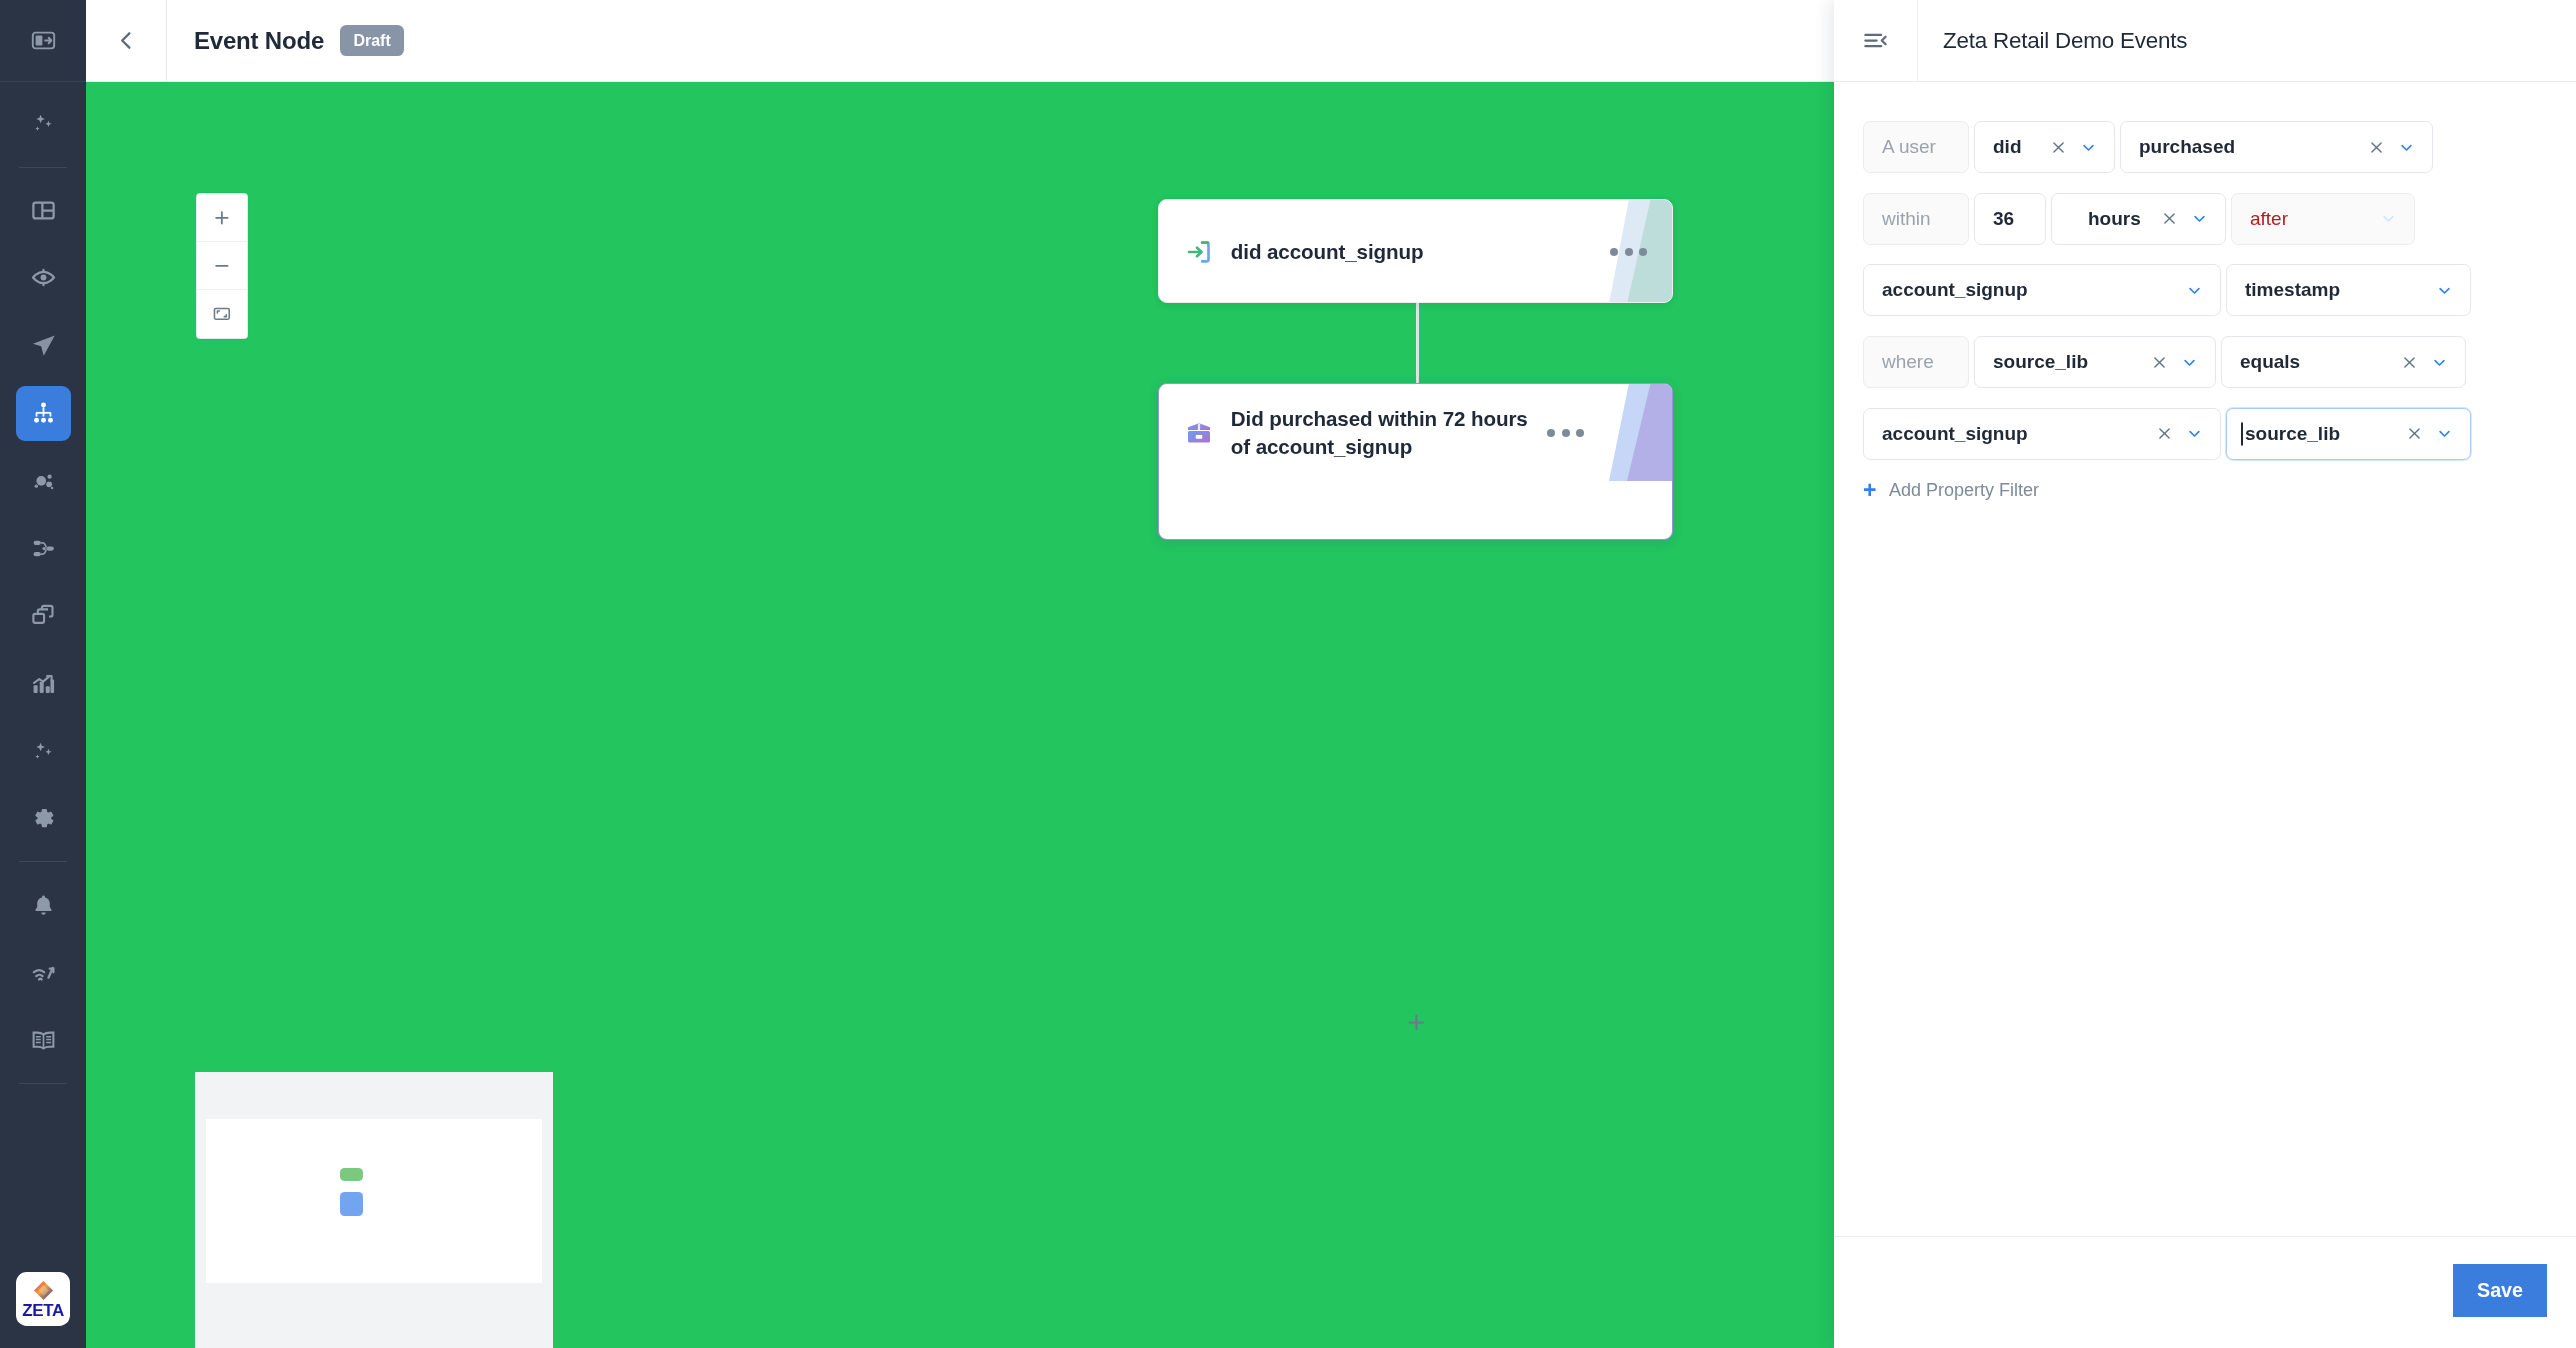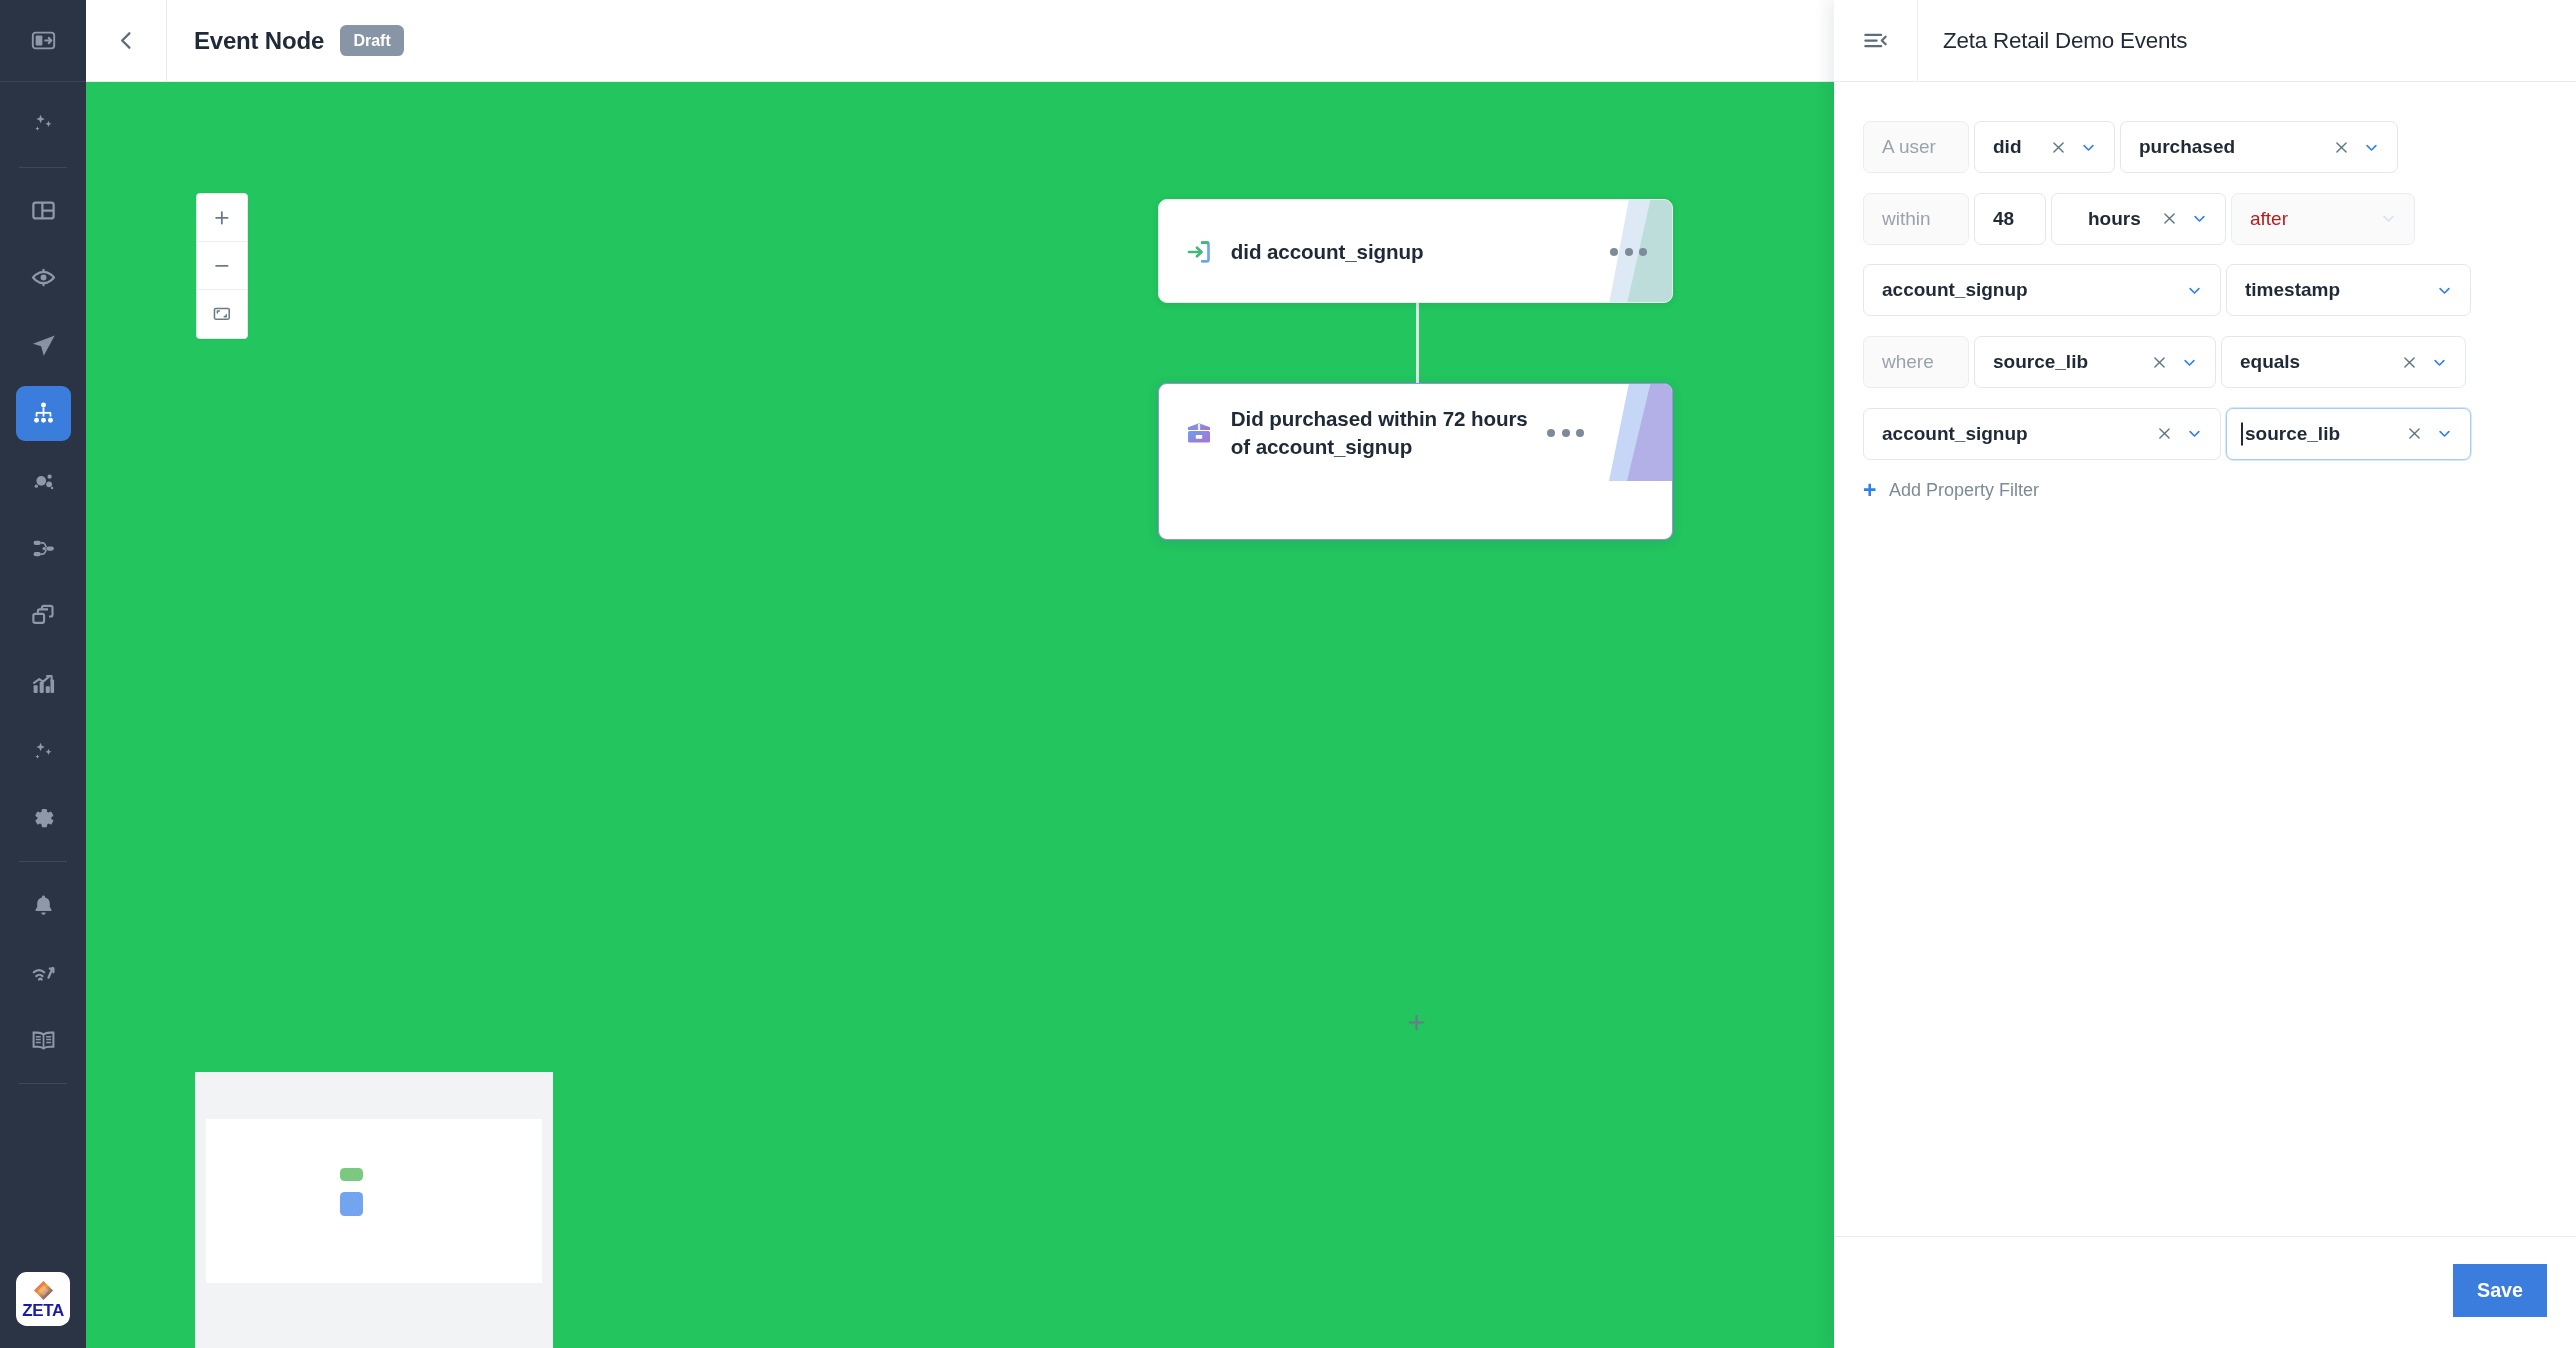--- a/index.html
+++ b/index.html
@@ -194,21 +194,21 @@
     content: ""; position: absolute; left: -3.6px; top: 50%;
     transform: translateY(-50%);
     width: 1.8px; height: 23px; background: #1f2937;
   }
   .chip .clear { color: #5e7489; margin-left: 14.3px; display:flex; align-items:center; cursor:pointer; }
   .chip .chev { color: #2f80ed; margin-left: 14.3px; display:flex; align-items:center; cursor:pointer; }
   .chip.disabled .chev { color: #d3e4f6; }
 
   .w-auser { width: 106px; justify-content: center; }
   .w-did { width: 141px; }
-  .w-purchased { width: 278px; }
+  .w-purchased { width: 313px; }
   .w-within { width: 106px; justify-content: center; }
   .w-num { width: 72px; }
   .w-hours { width: 175px; padding-left: 36px; }
   .w-after { width: 184px; }
   .w-wide { width: 358px; }
   .w-where { width: 106px; justify-content: center; }
   .w-sourcelib { width: 242px; }
   .w-equals { width: 245px; }
   .w-val { width: 245px; }
 
@@ -542,21 +542,21 @@
               </svg>
           </span>
         </div>
       </div>
 
       <div class="frow">
         <div class="chip static w-within">
           <span class="val">within</span>
         </div>
         <div class="chip w-num">
-          <span class="val">48</span>
+          <span class="val">36</span>
         </div>
         <div class="chip select w-hours">
           <span class="val">hours</span>
           <span class="clear">
             <svg width="17" height="17" viewBox="0 0 24 24" fill="none" stroke="currentColor" stroke-width="2" stroke-linecap="round">
                 <path d="M5.5 5.5l13 13M18.5 5.5l-13 13"></path>
               </svg>
           </span>
           <span class="chev">
             <svg width="15" height="15" viewBox="0 0 24 24" fill="none" stroke="currentColor" stroke-width="2.6" stroke-linecap="round" stroke-linejoin="round">

